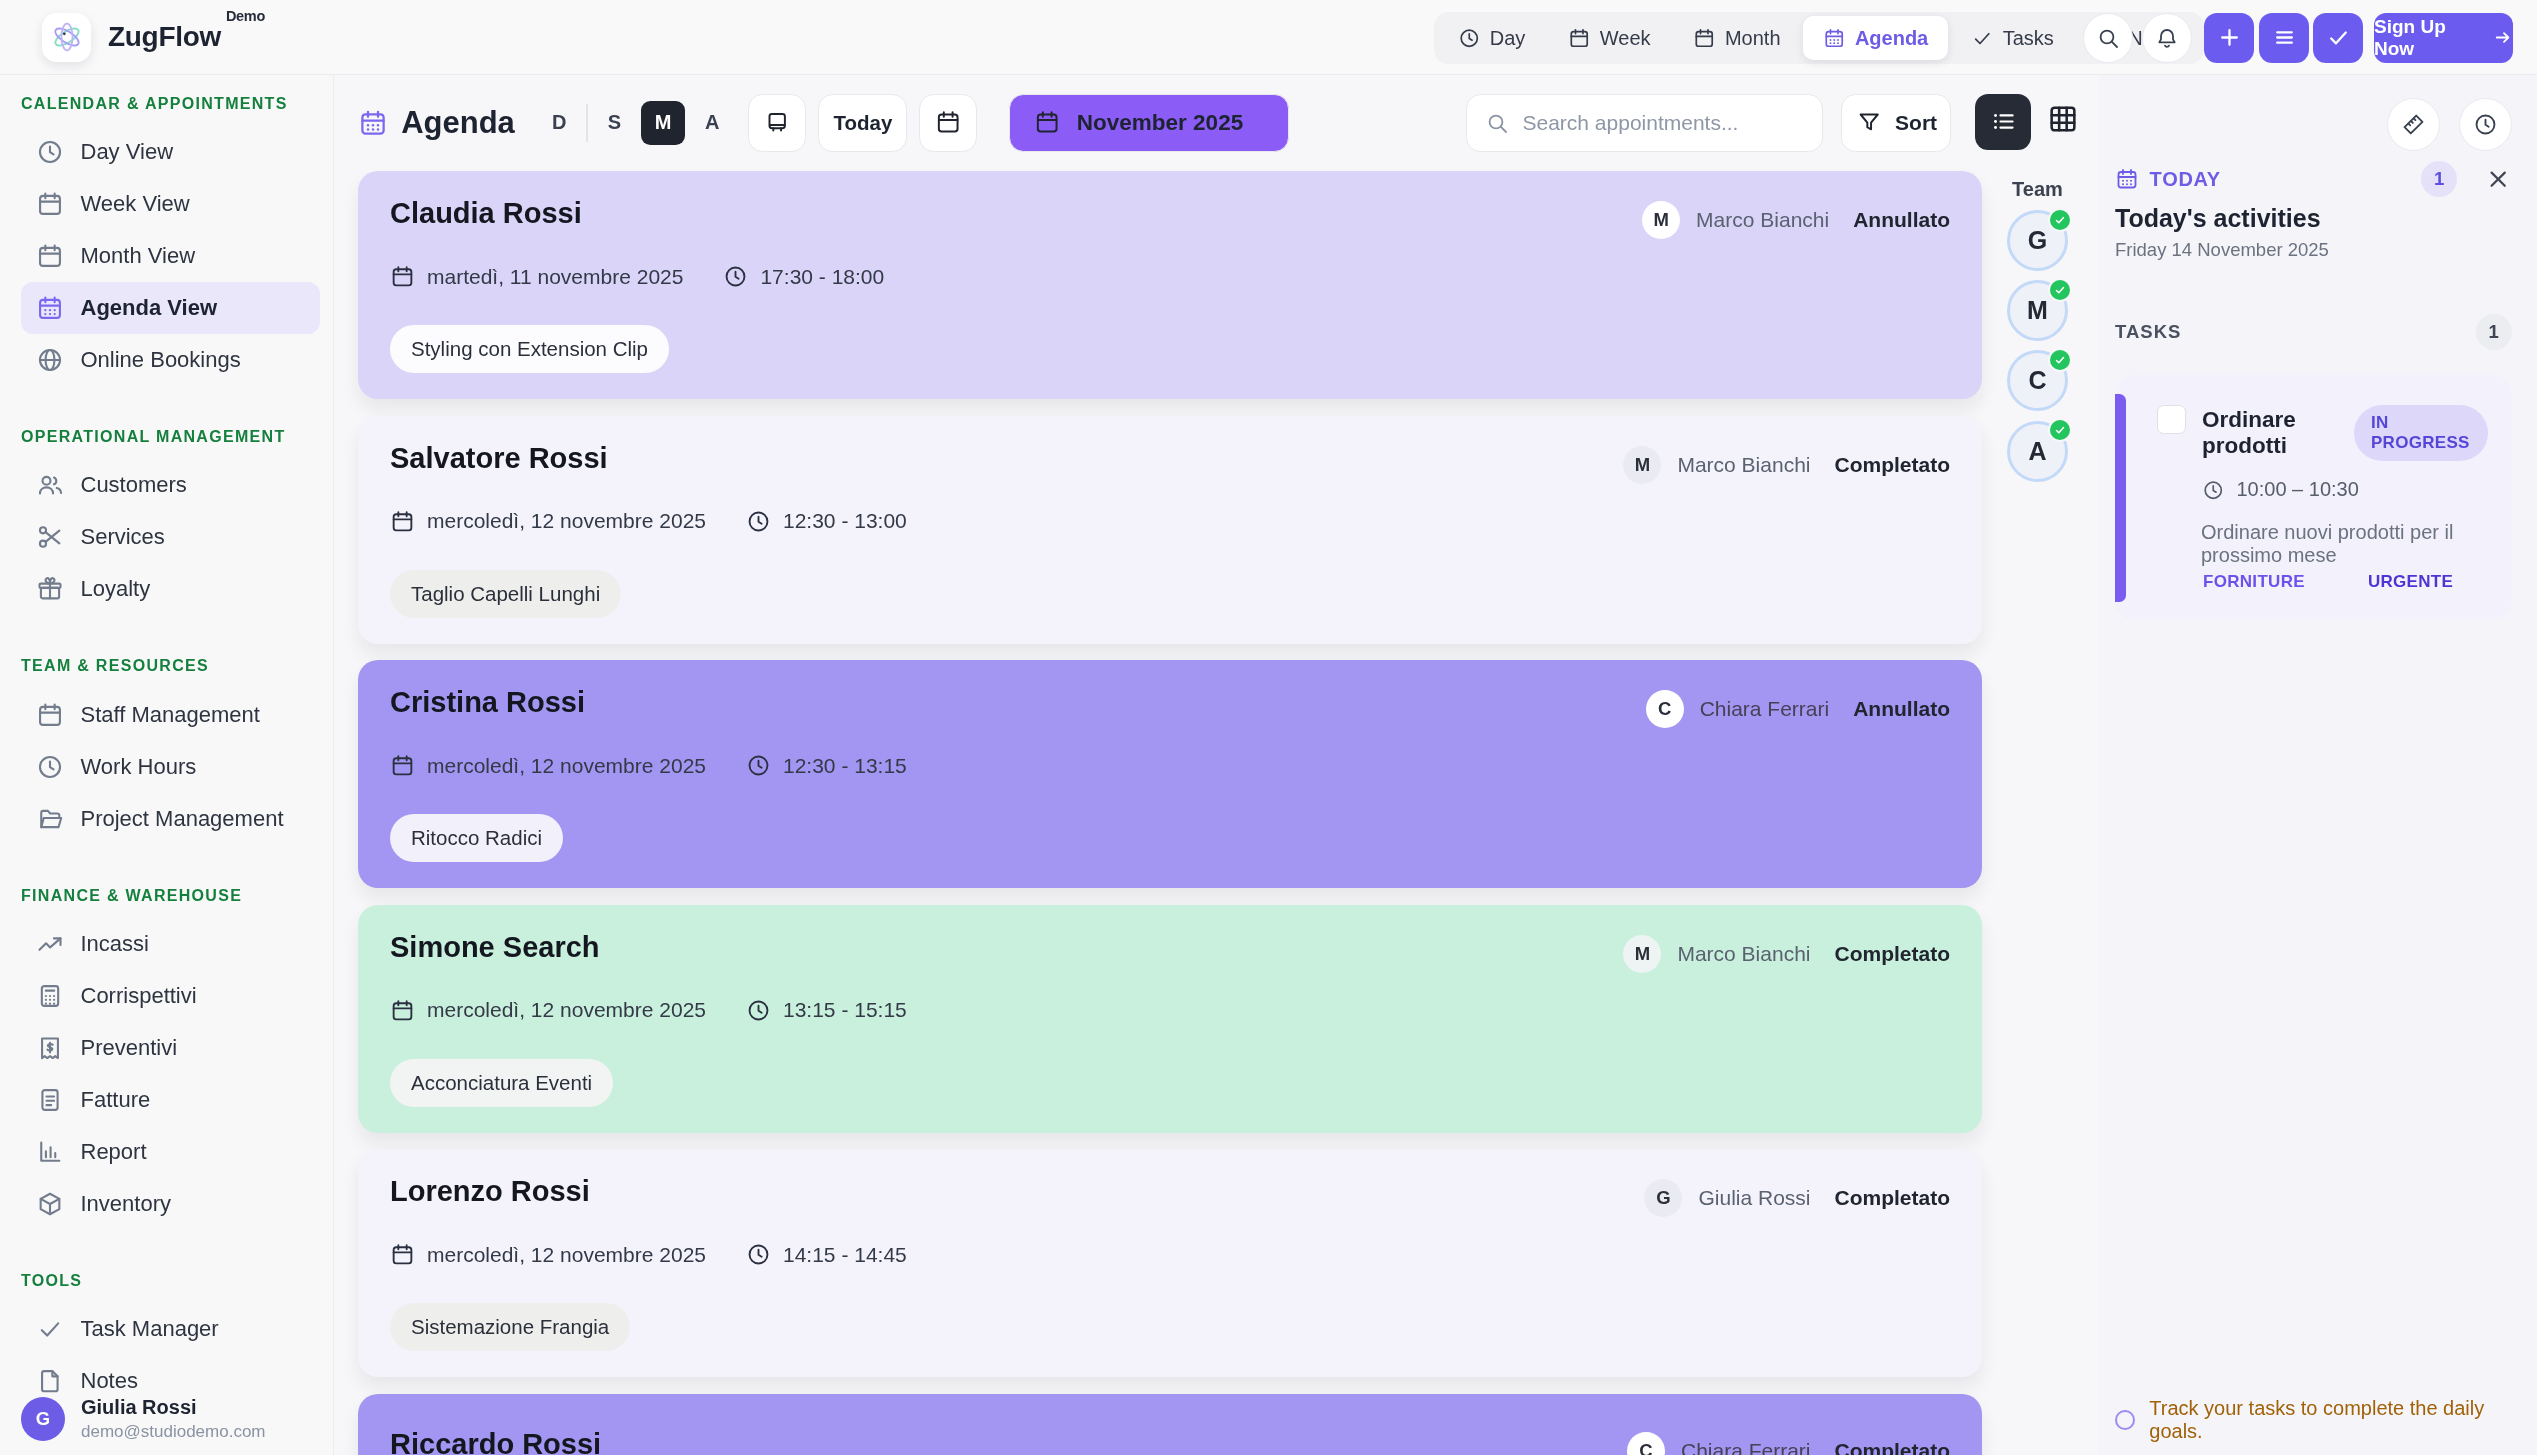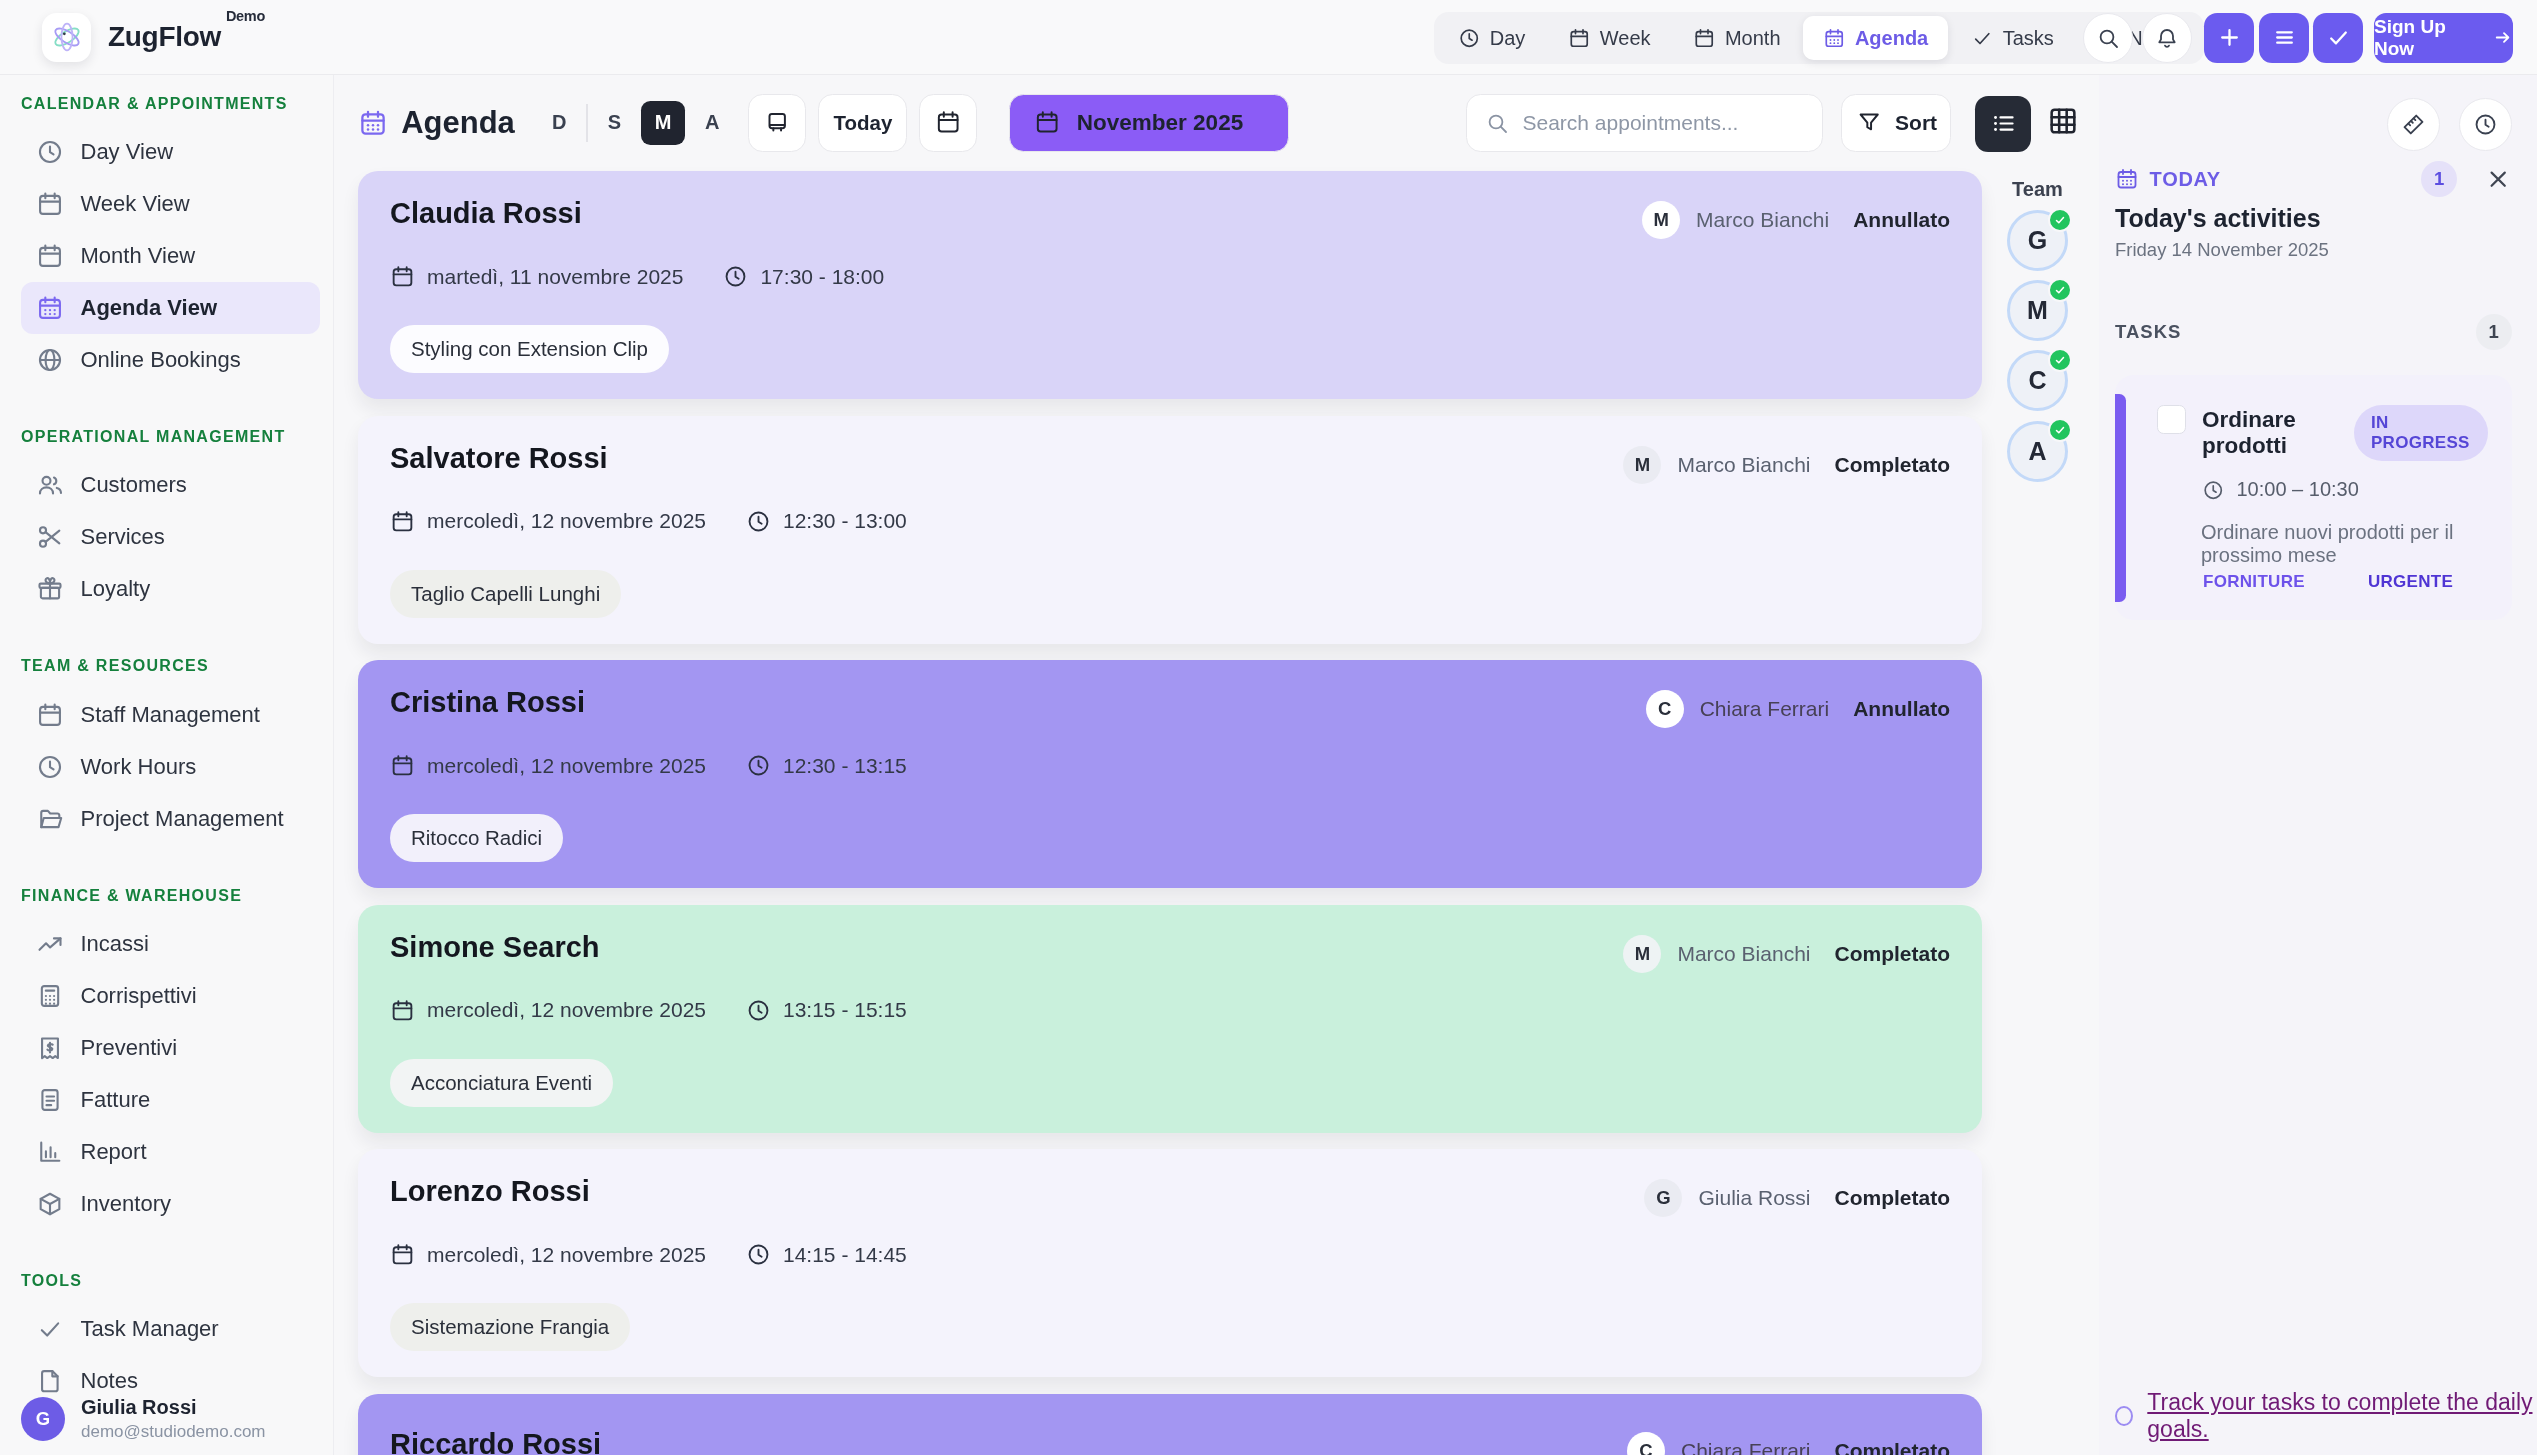--- a/index.html
+++ b/index.html
@@ -51,21 +51,21 @@
   .letter-sep { width:1.3px; height:38px; background:#e3e3e8; }
   .letter.active { width:44px; height:44px; background:#20242f; color:#fff; border-radius:9.3px; display:flex; align-items:center; justify-content:center; }
   .hbtn { height:58px; background:#fff; border:0.7px solid #e8e8ec; border-radius:14.5px; display:flex; align-items:center; justify-content:center; gap:13.2px; color:#1d2330; cursor:pointer; }
   .hbtn svg { width:26.4px; height:26.4px; color:#20242f; }
   .hbtn-icon { width:58px; }
   .hbtn-today { width:89px; font-size:20.5px; font-weight:600; margin-left:12px; }
   .hbtn-cal { width:58px; margin-left:12px; }
   .month-box { margin-left:32px; width:280px; height:58px; background:#8b5cf6; border:0.7px solid #e8e8ec; border-radius:14.5px; display:flex; align-items:center; gap:16px; padding:0 24px; cursor:pointer; }
   .month-box svg { width:26.4px; height:26.4px; color:#20242f; }
   .month-label { font-size:22.5px; font-weight:600; color:#1d2330; }
-  .header-right { margin-left:auto; display:flex; align-items:flex-end; }
+  .header-right { margin-left:auto; display:flex; align-items:flex-start; }
   .search-box { width:357px; height:58px; background:#fff; border:0.7px solid #e8e8ec; border-radius:14.5px; display:flex; align-items:center; gap:13.2px; padding:0 18.5px; }
   .search-box svg { width:24px; height:24px; color:#8a93a3; }
   .search-box input { border:none; outline:none; background:transparent; font-family:"Liberation Sans",sans-serif; font-size:21px; color:#3a4150; width:264px; }
   .search-box input::placeholder { color:#8e97a6; }
   .sort-btn { margin-left:18.5px; width:110px; height:58px; font-size:21px; font-weight:600; }
   .view-toggles { margin-left:24px; display:flex; align-items:center; gap:14.5px; }
   .toggle-list { width:56px; height:56px; border-radius:13.2px; background:#262b36; color:#fff; display:flex; align-items:center; justify-content:center; cursor:pointer; }
   .toggle-list svg { width:29px; height:29px; }
   .toggle-grid { width:40px; height:40px; color:#20242f; cursor:pointer; }
   .toggle-grid svg { width:34px; height:34px; }
@@ -128,21 +128,21 @@
   .task-status { margin-left:auto; background:#ddd7fa; color:#5546d6; font-size:17px; font-weight:700; letter-spacing:0.3px; border-radius:660px; padding:8px 17px; }
   .task-time { display:flex; align-items:center; gap:12px; margin-top:17px; margin-left:45px; font-size:20px; color:#565d6b; }
   .task-time svg { width:22.5px; height:22.5px; color:#565d6b; }
   .task-desc { margin-top:20px; margin-left:44px; font-size:20px; color:#6b7280; }
   .task-tags { margin-top:5px; margin-left:46px; display:flex; gap:63px; }
   .task-tag { font-size:17px; font-weight:700; letter-spacing:0.3px; }
   .task-tag:nth-child(1) { color:#6d52ea; }
   .task-tag:nth-child(2) { color:#4f35d4; }
   .rfooter { position:absolute; bottom:13.2px; left:16px; display:flex; align-items:center; gap:14.5px; }
   .rfooter-circle { width:20px; height:20px; border-radius:50%; border:2px solid #9c8cf2; }
-  .rfooter-text { font-size:23px; color:#701a75;text-decoration:underline; }
+  .rfooter-text { font-size:20px; color:#a16207; }
 </style>
 </head>
 <body>
 
 <svg width="0" height="0" style="position:absolute">
   <defs>
     <symbol id="i-clock" viewBox="0 0 24 24">
         <circle cx="12" cy="12" r="8.6"></circle>
         <path d="M12 7.4v4.8l3 1.9"></path>
       </symbol>

